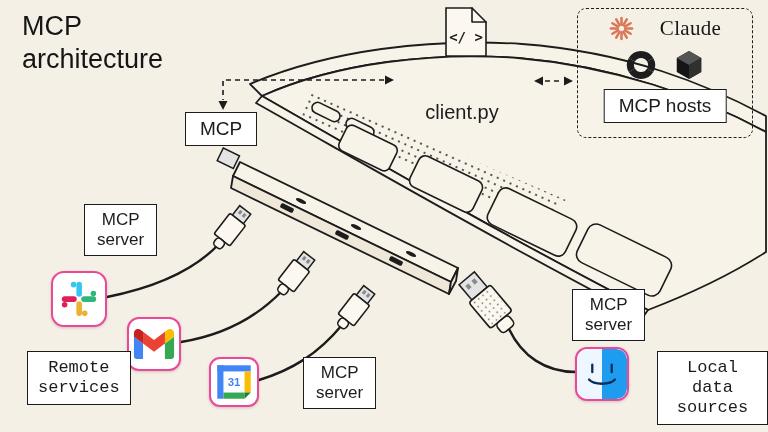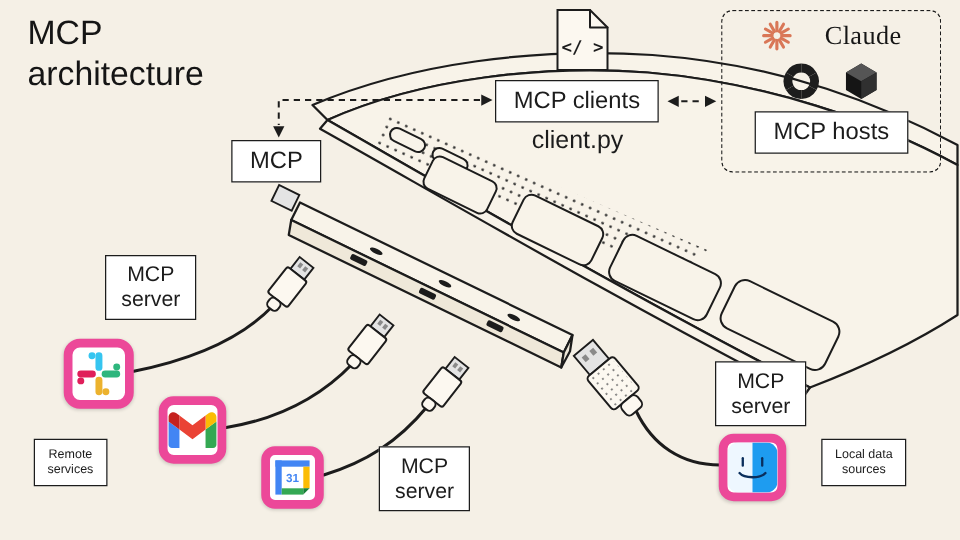--- a/index.html
+++ b/index.html
@@ -26,21 +26,21 @@
   .ln     { fill:none; stroke:var(--ink,#1c1c1c); stroke-linejoin:round; stroke-linecap:round; stroke-width:1.6; }
   .glyph  { font:bold 14px "DejaVu Sans Mono", monospace; fill:var(--ink,#1c1c1c); }
 
   
   #title { position:absolute; left:22px; top:10px; font-size:27px; font-weight:500;
            line-height:1.24; color:#151515; white-space:pre-line; z-index:3; }
   .box { position:absolute; background:var(--box-bg,#fff); border:1.6px solid var(--ink,#1c1c1c);
          text-align:center; white-space:pre-line; line-height:1.18; z-index:3; }
   .lbl-lg { font-size:19px; padding:5px 14px; }
   .lbl-md { font-size:17px; padding:5px 12px; }
-  .lbl-sm { font-size:10px; padding:6px 10px; }
+  .lbl-sm { font-size:17px; padding:6px 10px;font-family:Liberation Mono, monospace; }
   #box-mcp { left:185px; top:112px; }
   #box-clients { left:396px; top:64px; }
   #cap-clientpy { position:absolute; left:396px; top:101px; width:132px; text-align:center;
                   font-size:20px; z-index:3; }
   #srv1 { left:84px;  top:204px; }
   #srv2 { left:303px; top:357px; }
   #srv3 { left:572px; top:289px; }
   #remote    { left:27px;  top:351px; }
   #localdata { left:657px; top:351px; }
 
@@ -49,21 +49,21 @@
            border:1.6px dashed var(--ink,#1c1c1c); border-radius:9px; z-index:3; }
   .claude-row { position:absolute; top:7px; left:0; right:0; display:flex;
                 align-items:center; justify-content:center; gap:6px; }
   .claude-word { font-family:"Liberation Serif", serif; font-size:21px; font-weight:500;
                  color:#161616; letter-spacing:.3px;margin-left:20px; }
   .hosts-logos { position:absolute; top:40px; left:0; right:0; display:flex;
                  align-items:center; justify-content:center; gap:16px; }
   .hosts-box { position:absolute; left:50%; transform:translateX(-50%); top:80px; white-space:nowrap; }
 
   
-  .tile { position:absolute; background:#fff; border:7px solid #ec4899;
+  .tile { position:absolute; background:#fff; border:2px solid #ec4899;
           box-shadow:0 1px 3px rgba(0,0,0,.18); display:flex; align-items:center;
           justify-content:center; z-index:2; }
   #tile-slack  { left:51px;  top:271px; width:56px; height:56px; border-radius:13px; }
   #tile-gmail  { left:127px; top:317px; width:54px; height:54px; border-radius:12px; }
   #tile-cal    { left:209px; top:357px; width:50px; height:50px; border-radius:11px; }
   #tile-finder { left:575px; top:347px; width:54px; height:54px; border-radius:12px; overflow:hidden; }
 </style>
 </head>
 <body>
 
@@ -149,21 +149,20 @@
     <g>
       <path class="plastic" d="M 446,8 h 26 l 14,14 v 34 h -40 Z"></path>
       <path class="ln" d="M 472,8 v 14 h 14"></path>
       <text x="466" y="42" text-anchor="middle" class="glyph">&lt;/ &gt;</text>
     </g>
   </svg>
 
   <div id="title">MCP
 architecture</div>
   <div class="box lbl-lg" id="box-mcp">MCP</div>
-  <div class="box lbl-lg" id="box-clients">MCP clients</div>
   <div id="cap-clientpy">client.py</div>
 
   <div id="hosts">
     <div class="claude-row">
       <svg viewBox="-13 -13 26 26" width="25" height="25">
         <g style="stroke:var(--claude-orange,#d97757);stroke-width:2.6;stroke-linecap:round">
           <line x1="0" y1="-4" x2="0" y2="-11" transform="rotate(0)"></line>
           <line x1="0" y1="-4" x2="0" y2="-11" transform="rotate(30)"></line>
           <line x1="0" y1="-4" x2="0" y2="-11" transform="rotate(60)"></line>
           <line x1="0" y1="-4" x2="0" y2="-11" transform="rotate(90)"></line>

